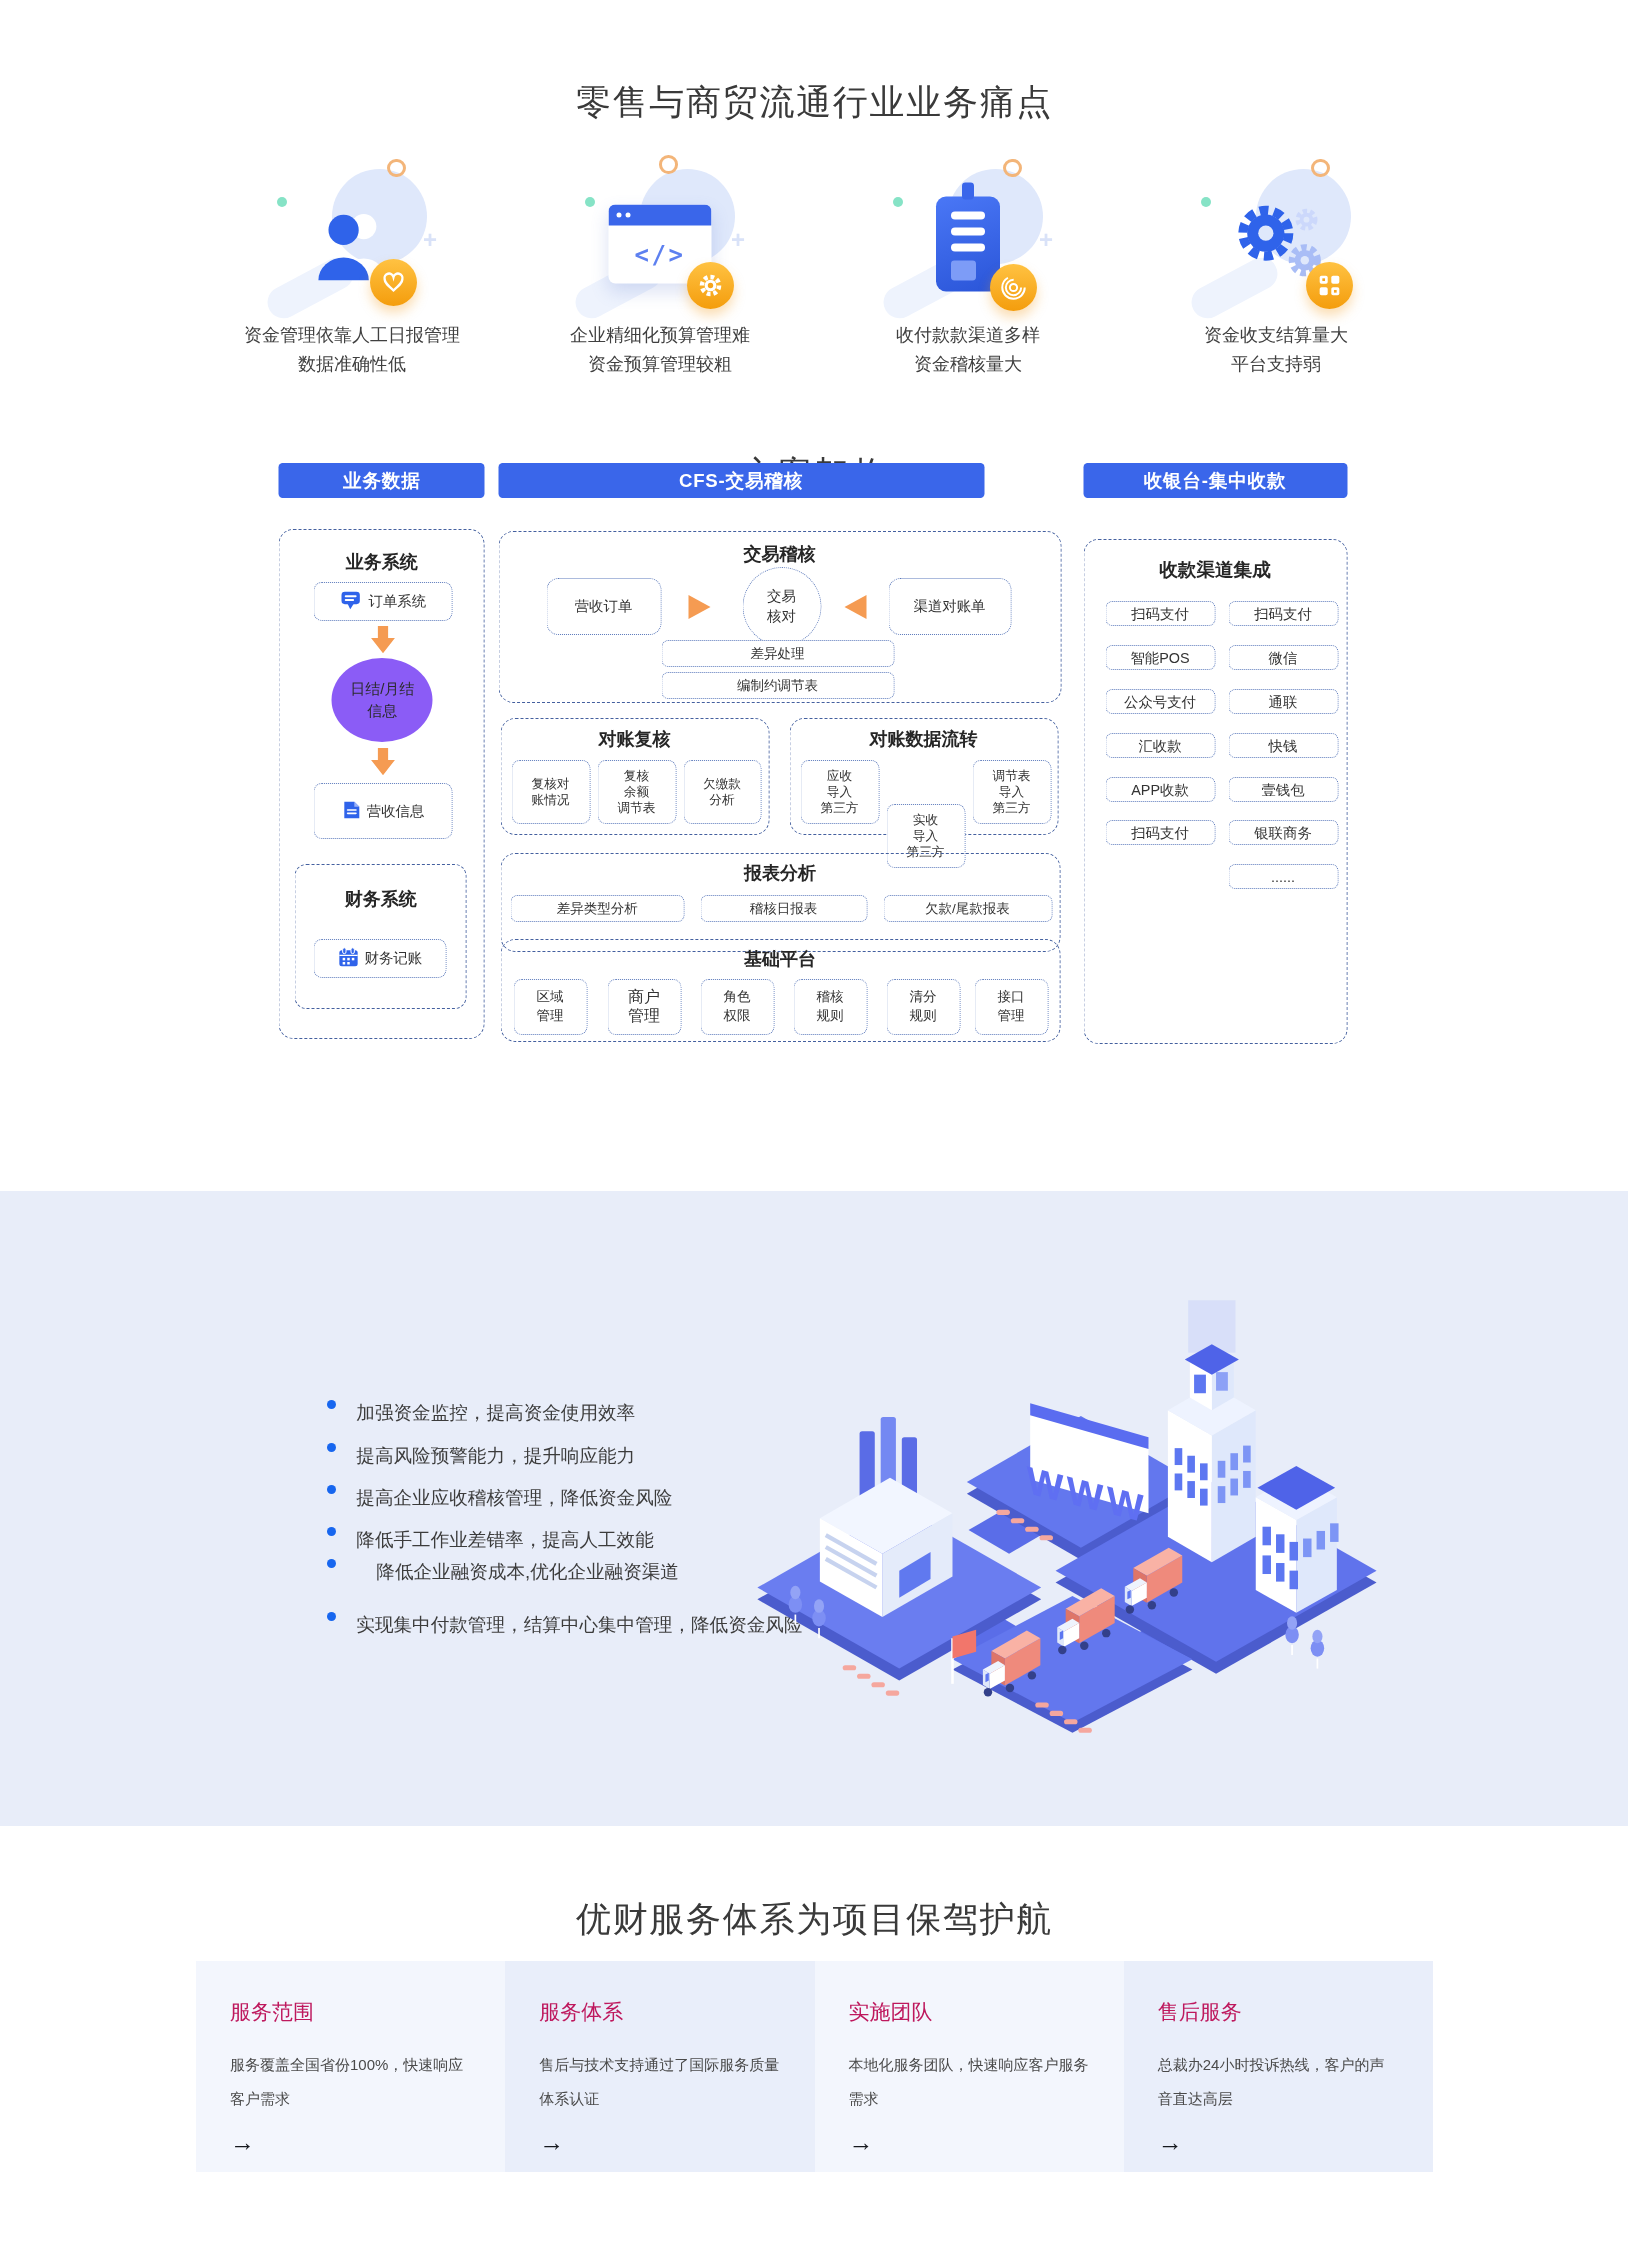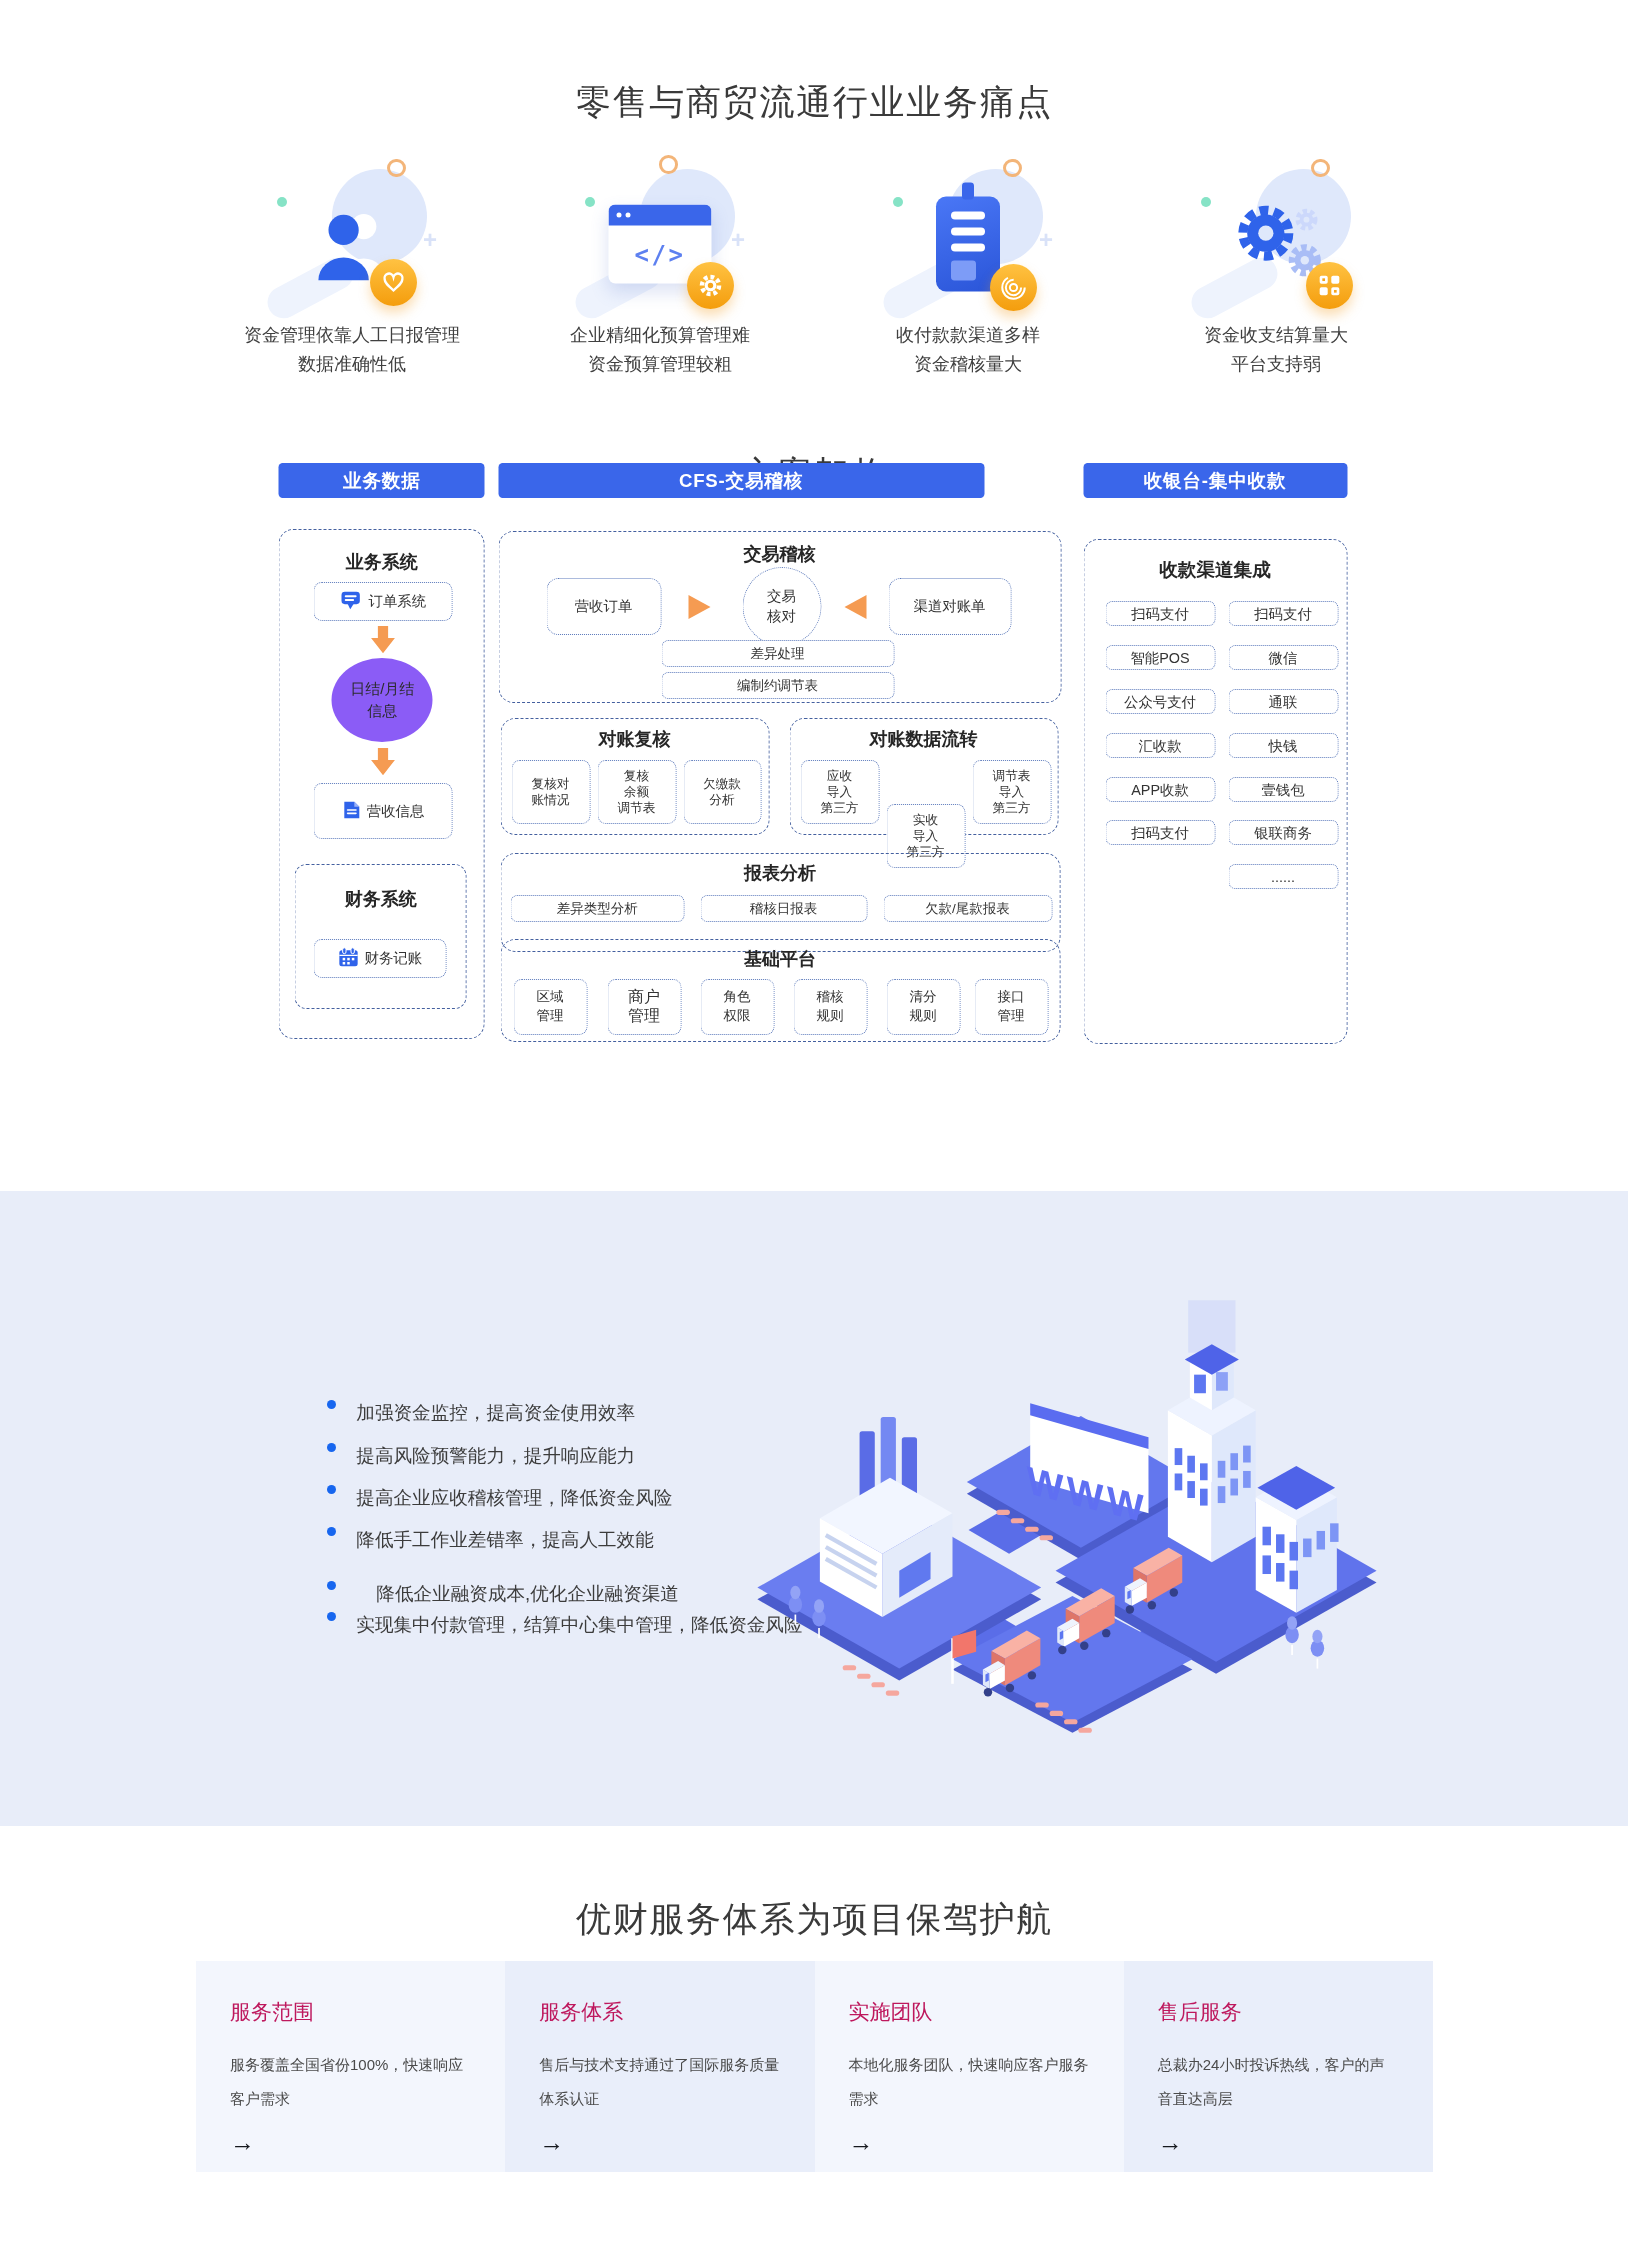--- a/index.html
+++ b/index.html
@@ -333,21 +333,21 @@
         <span>提高风险预警能力，提升响应能力</span>
       </div>
     <div class="v-item" style="top:294px;">
         <span class="v-dot"></span>
         <span>提高企业应收稽核管理，降低资金风险</span>
       </div>
     <div class="v-item" style="top:336px;">
         <span class="v-dot"></span>
         <span>降低手工作业差错率，提高人工效能</span>
       </div>
-    <div class="v-item" style="top:390px;gap:40px;">
+    <div class="v-item" style="top:368px;gap:40px;">
         <span class="v-dot"></span>
         <span>降低企业融资成本,优化企业融资渠道</span>
       </div>
     <div class="v-item" style="top:421px;">
         <span class="v-dot"></span>
         <span>实现集中付款管理，结算中心集中管理，降低资金风险</span>
       </div>
 
     <svg class="abs" style="left:743px;top:84px;" width="642" height="473" viewBox="0 0 760 540">
 

